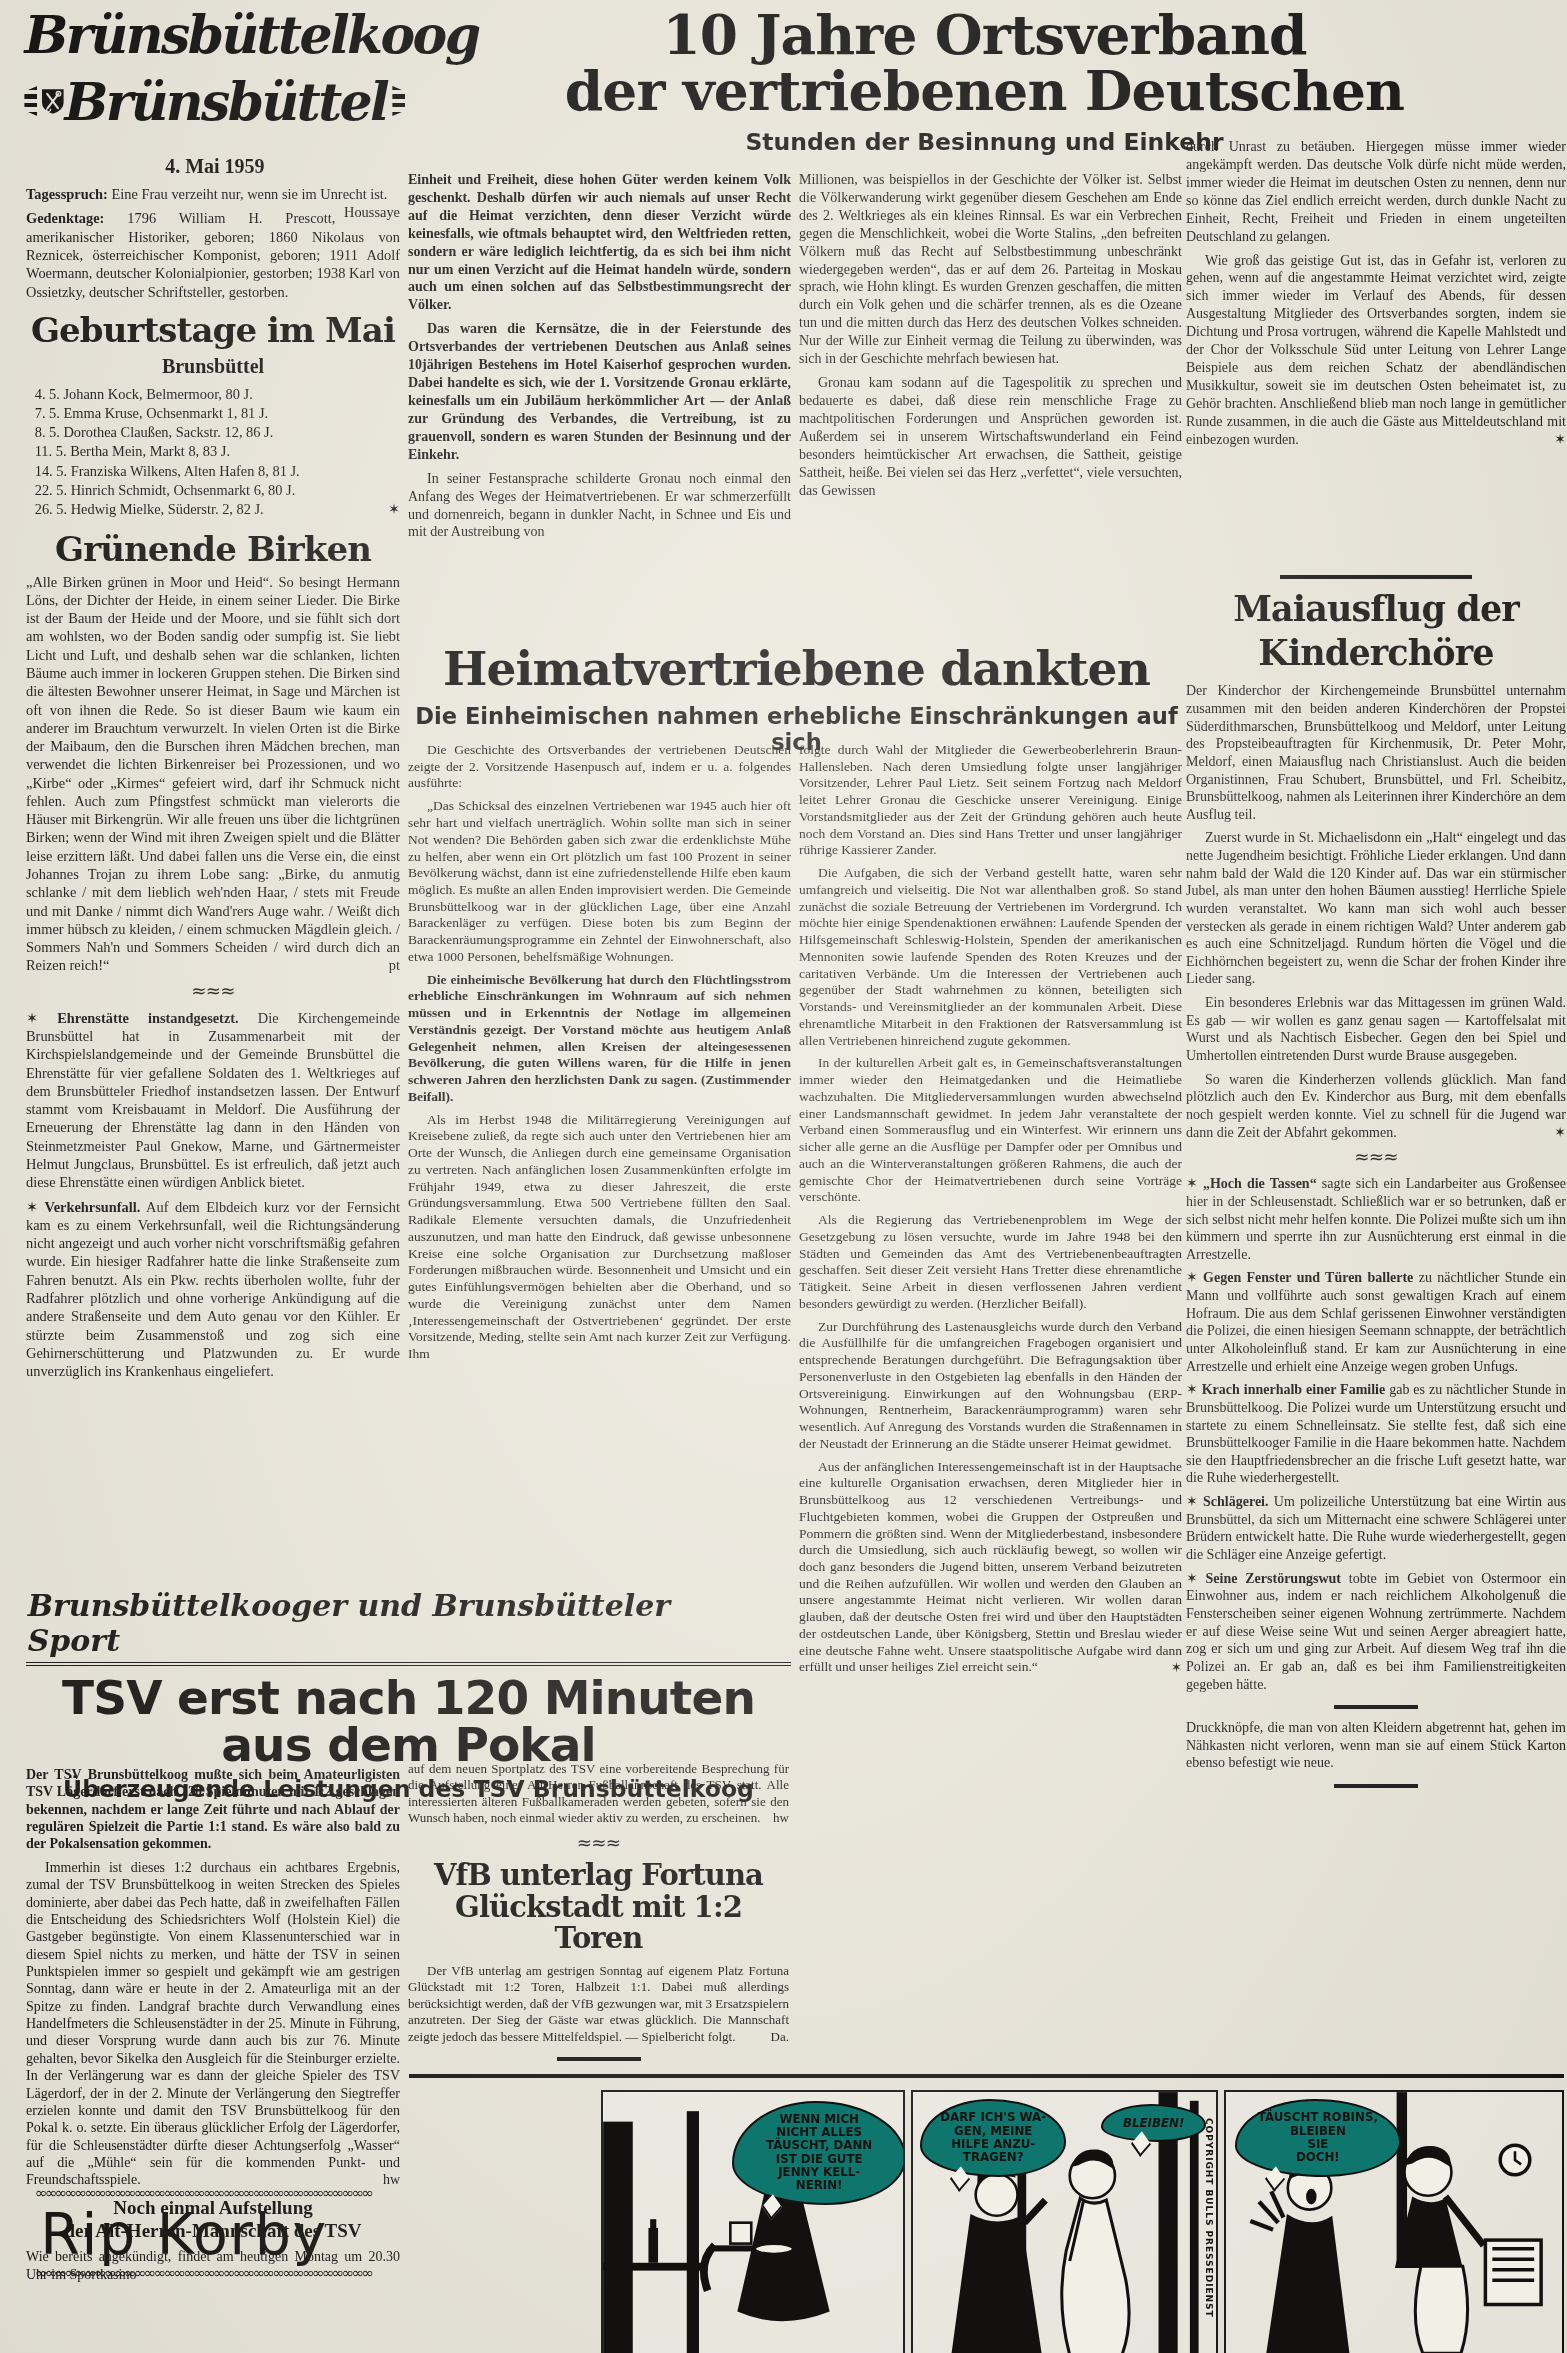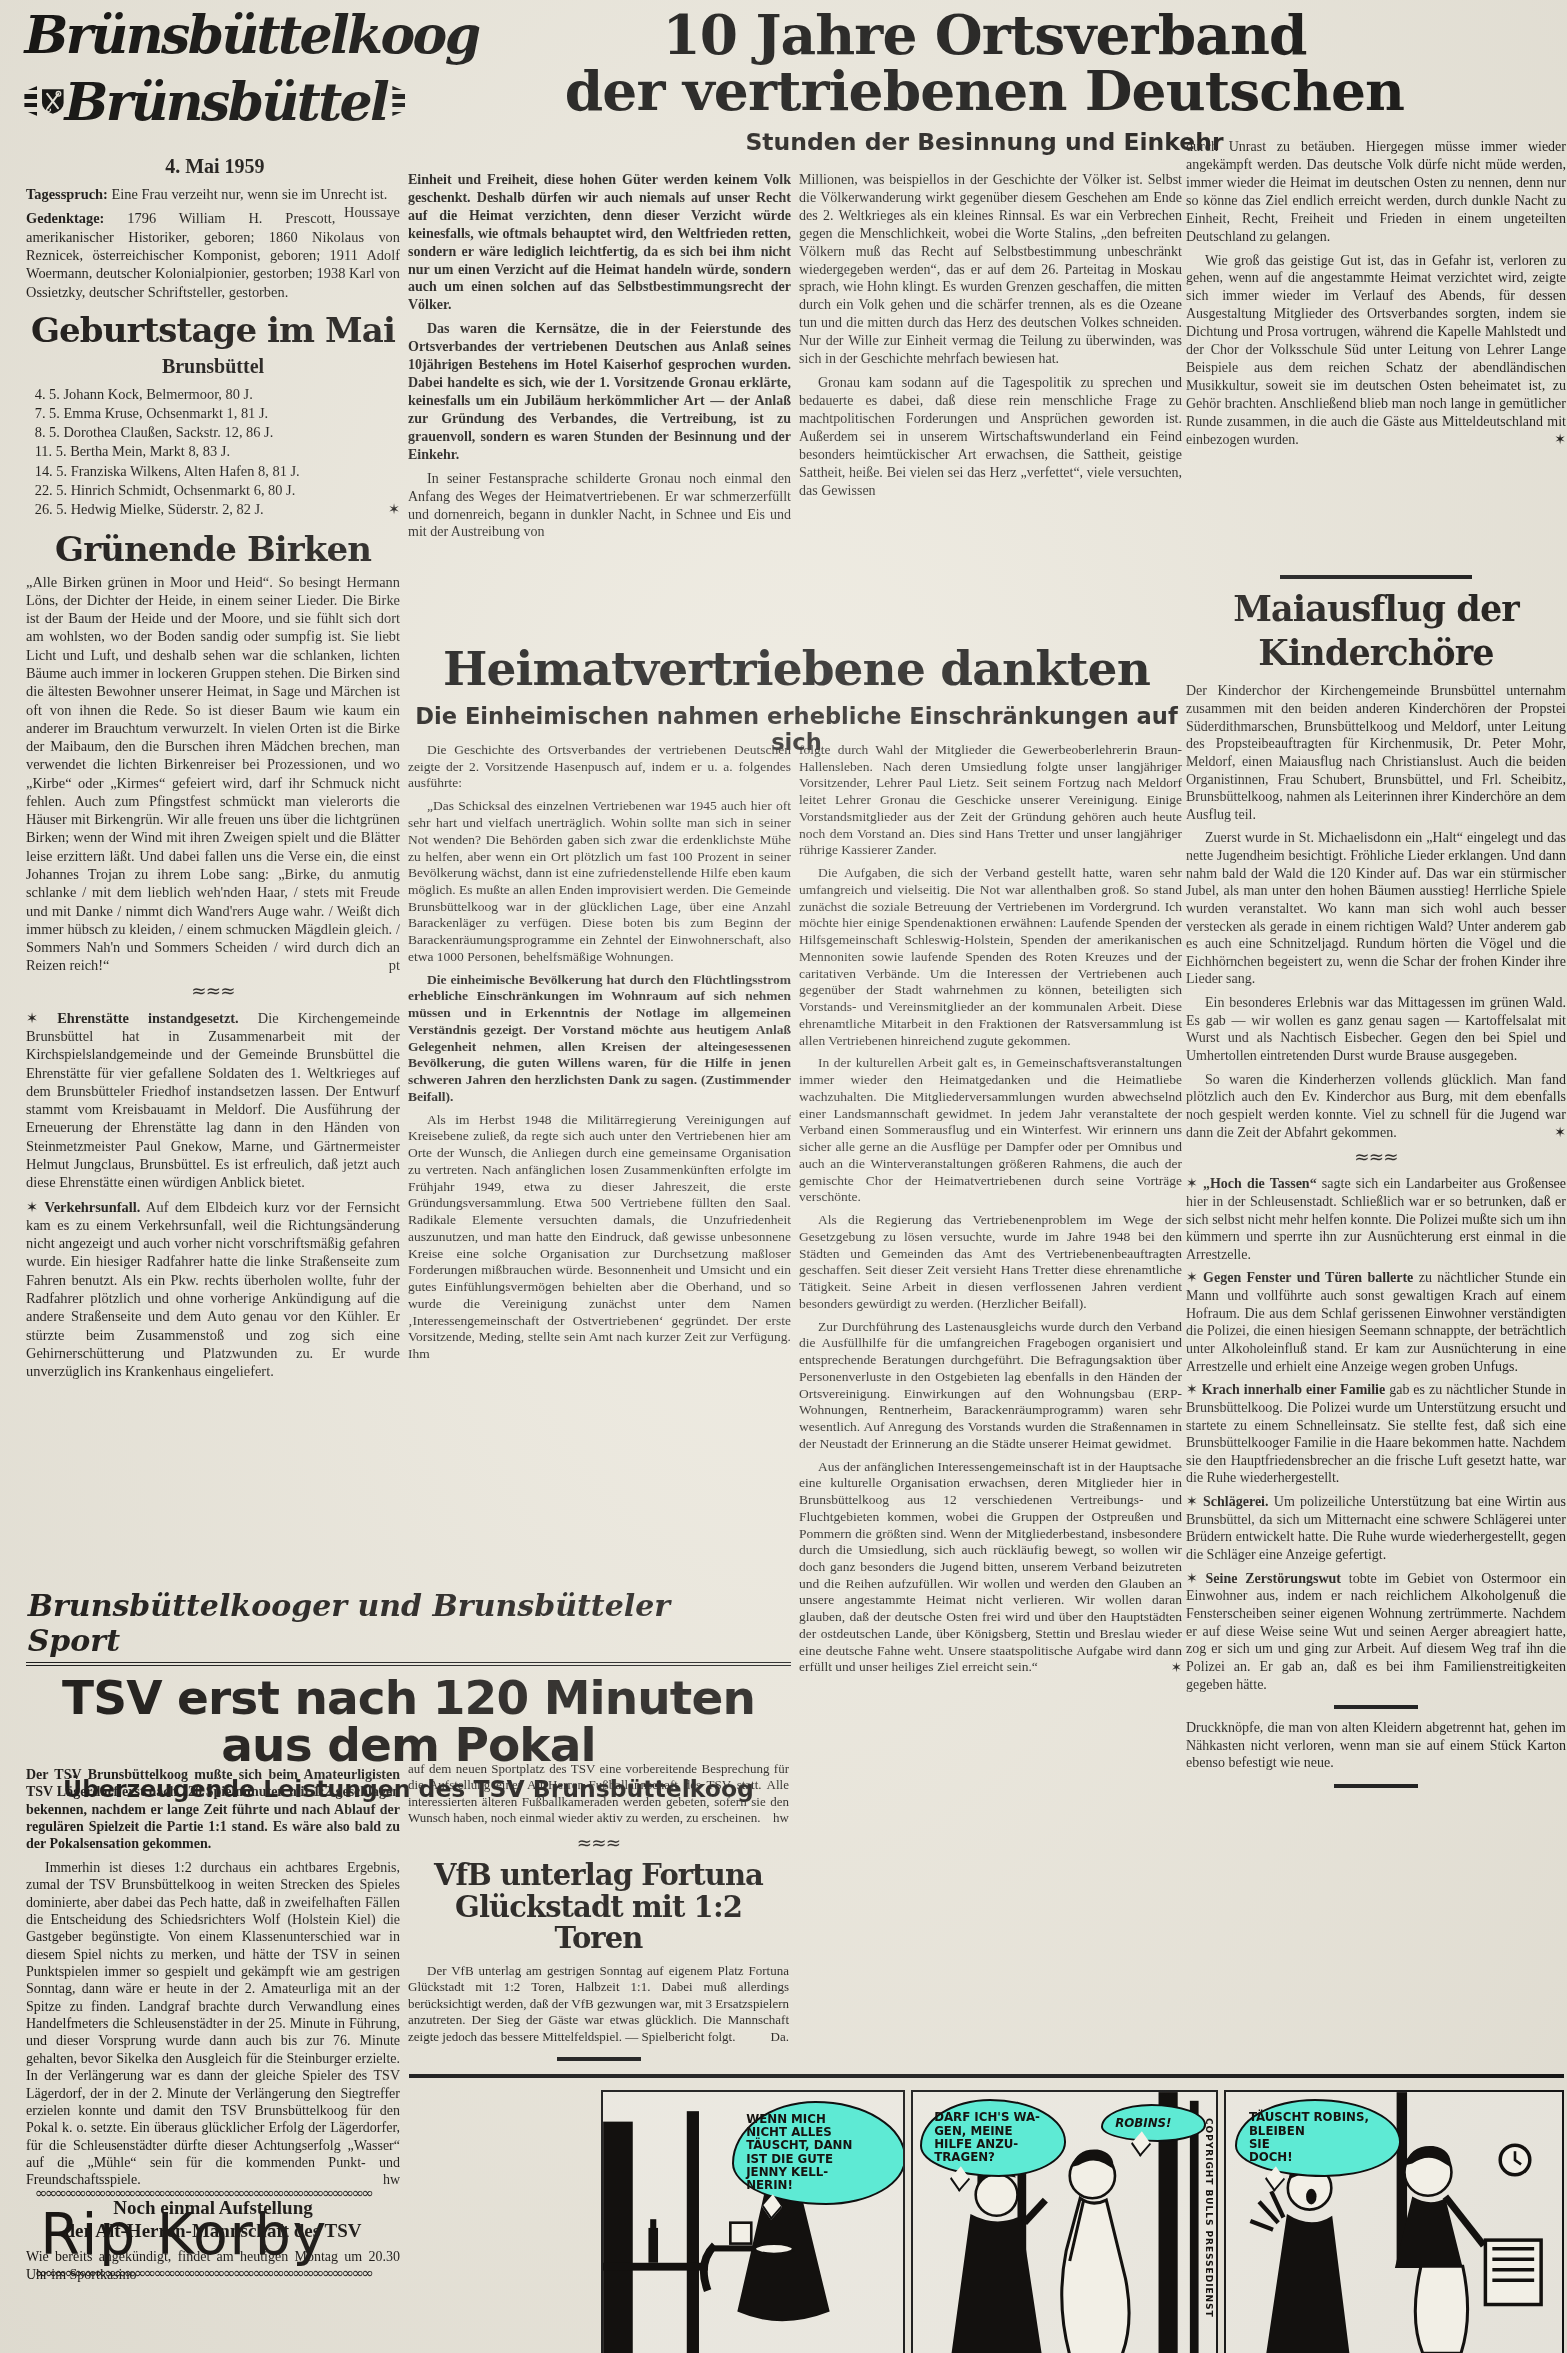--- a/index.html
+++ b/index.html
@@ -71,23 +71,23 @@
          line-height:1.08;margin:3.5px 0 8.7px;letter-spacing:-0.9px;}
   
   #comic-rule{position:absolute;left:409px;top:2074px;width:1155px;height:4.4px;background:#111;}
   #ripkorby{position:absolute;left:35px;top:2187px;width:522px;text-align:left;}
   .chain{font-family:"DejaVu Sans",sans-serif;font-size:15px;letter-spacing:-2.6px;line-height:.8;white-space:nowrap;overflow:hidden;width:505px;}
   .rk-title{font-family:"DejaVu Sans",sans-serif;font-size:57px;letter-spacing:1.7px;margin:1.7px 0 0 5.2px;}
   .panel{position:absolute;top:2090px;height:264px;background:#f2efe6;border:2.6px solid #101010;overflow:hidden;}
   #panel1{left:601px;width:300px;}
   #panel2{left:911px;width:303px;}
   #panel3{left:1224px;width:336px;}
-  .bubble{position:absolute;background:#5eead4;border:2.2px solid #101010;border-radius:48% 52% 46% 54%/60% 55% 45% 40%;
+  .bubble{position:absolute;background:#0f766e;border:2.2px solid #101010;border-radius:48% 52% 46% 54%/60% 55% 45% 40%;
           padding:10.4px 12.2px;font-family:"DejaVu Sans",sans-serif;font-size:11.8px;font-weight:bold;
-          text-align:left;white-space:pre-line;line-height:1.12;z-index:3;}
+          text-align:center;white-space:pre-line;line-height:1.12;z-index:3;}
   .bubble::after{content:"";position:absolute;bottom:-12.2px;left:30px;width:14px;height:14px;
           background:#f4f1e8;border-right:2.2px solid #101010;border-bottom:2.2px solid #101010;
           transform:rotate(55deg) skew(14deg);}
   .vert{position:absolute;right:1.7px;top:26px;writing-mode:vertical-rl;font-family:"DejaVu Sans",sans-serif;
         font-size:9.1px;font-weight:bold;letter-spacing:0.9px;z-index:4;}
   .panel svg{position:absolute;left:0;top:0;z-index:1;}
 </style>
 </head>
 <body>
 
@@ -251,21 +251,21 @@
       <path d="M128 150 l24 -26" stroke="#13110f" stroke-width="8" fill="none"></path>
       <circle cx="206" cy="96" r="26" fill="#f2efe6" stroke="#13110f" stroke-width="3"></circle>
       <path d="M182 86 q6 -22 30 -20 q20 4 18 22 l-10 -6 q-14 -8 -30 2 z" fill="#13110f"></path>
       <path d="M192 122 q14 10 30 2 l22 90 q10 50 -4 88 h-60 q-16 -60 -4 -120 z" fill="#f2efe6" stroke="#13110f" stroke-width="3.5"></path>
       <path d="M196 124 l-16 70" stroke="#13110f" stroke-width="3.5" fill="none"></path>
     </svg>
     <div class="bubble" style="left:7px;top:7px;width:118px;">DARF ICH'S WA-
 GEN, MEINE
 HILFE ANZU-
 TRAGEN?</div>
-    <div class="bubble" style="left:188px;top:12.2px;width:77px;font-style:italic;">ROBINS!</div>
+    <div class="bubble" style="left:188px;top:12.2px;width:77px;font-style:italic;">BLEIBEN!</div>
     <div class="vert">COPYRIGHT BULLS PRESSEDIENST</div>
   </div>
 
   <div id="panel3" class="panel">
     <svg width="336" height="264" viewBox="0 0 386 303">
       <rect x="196" y="0" width="12" height="200" fill="#13110f"></rect>
       <circle cx="332" cy="78" r="17" fill="#f2efe6" stroke="#13110f" stroke-width="4"></circle>
       <path d="M332 68 v10 l7 5" stroke="#13110f" stroke-width="3" fill="none"></path>
       <circle cx="96" cy="110" r="25" fill="#f2efe6" stroke="#13110f" stroke-width="3"></circle>
       <path d="M72 100 q2 -20 26 -20 q20 0 24 16 l-10 -2 q-14 -8 -30 2 z" fill="#13110f"></path>

